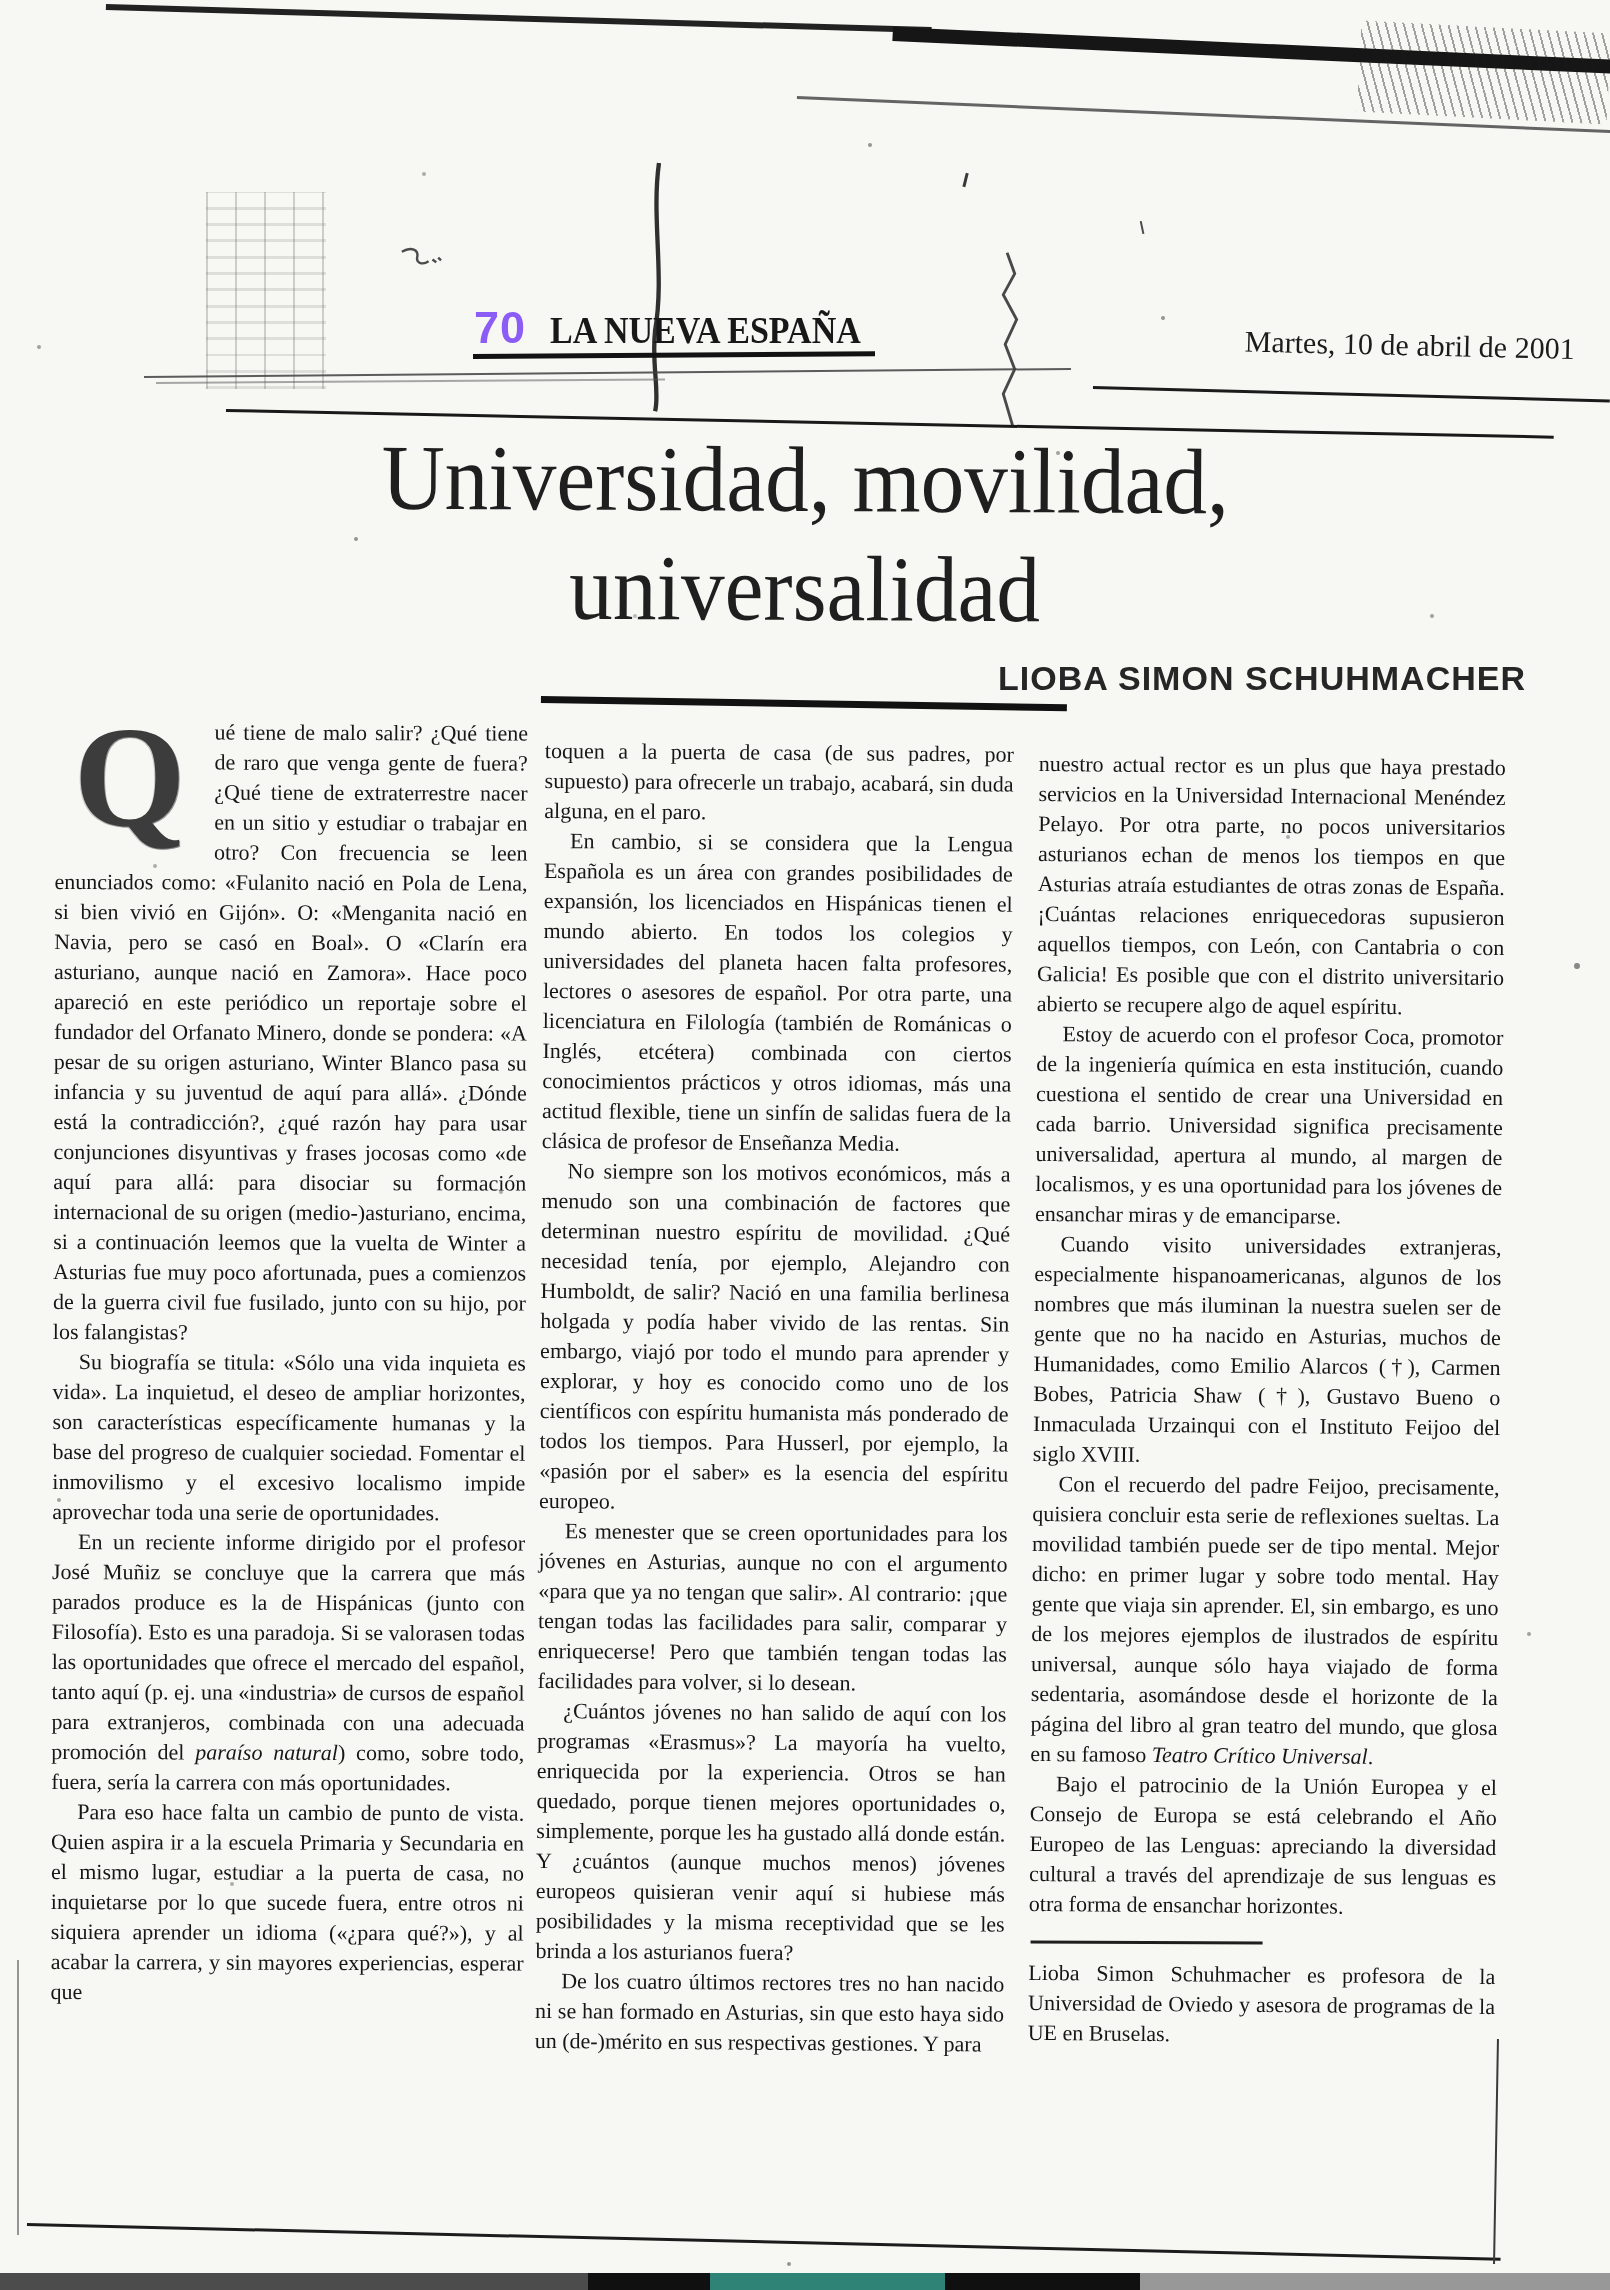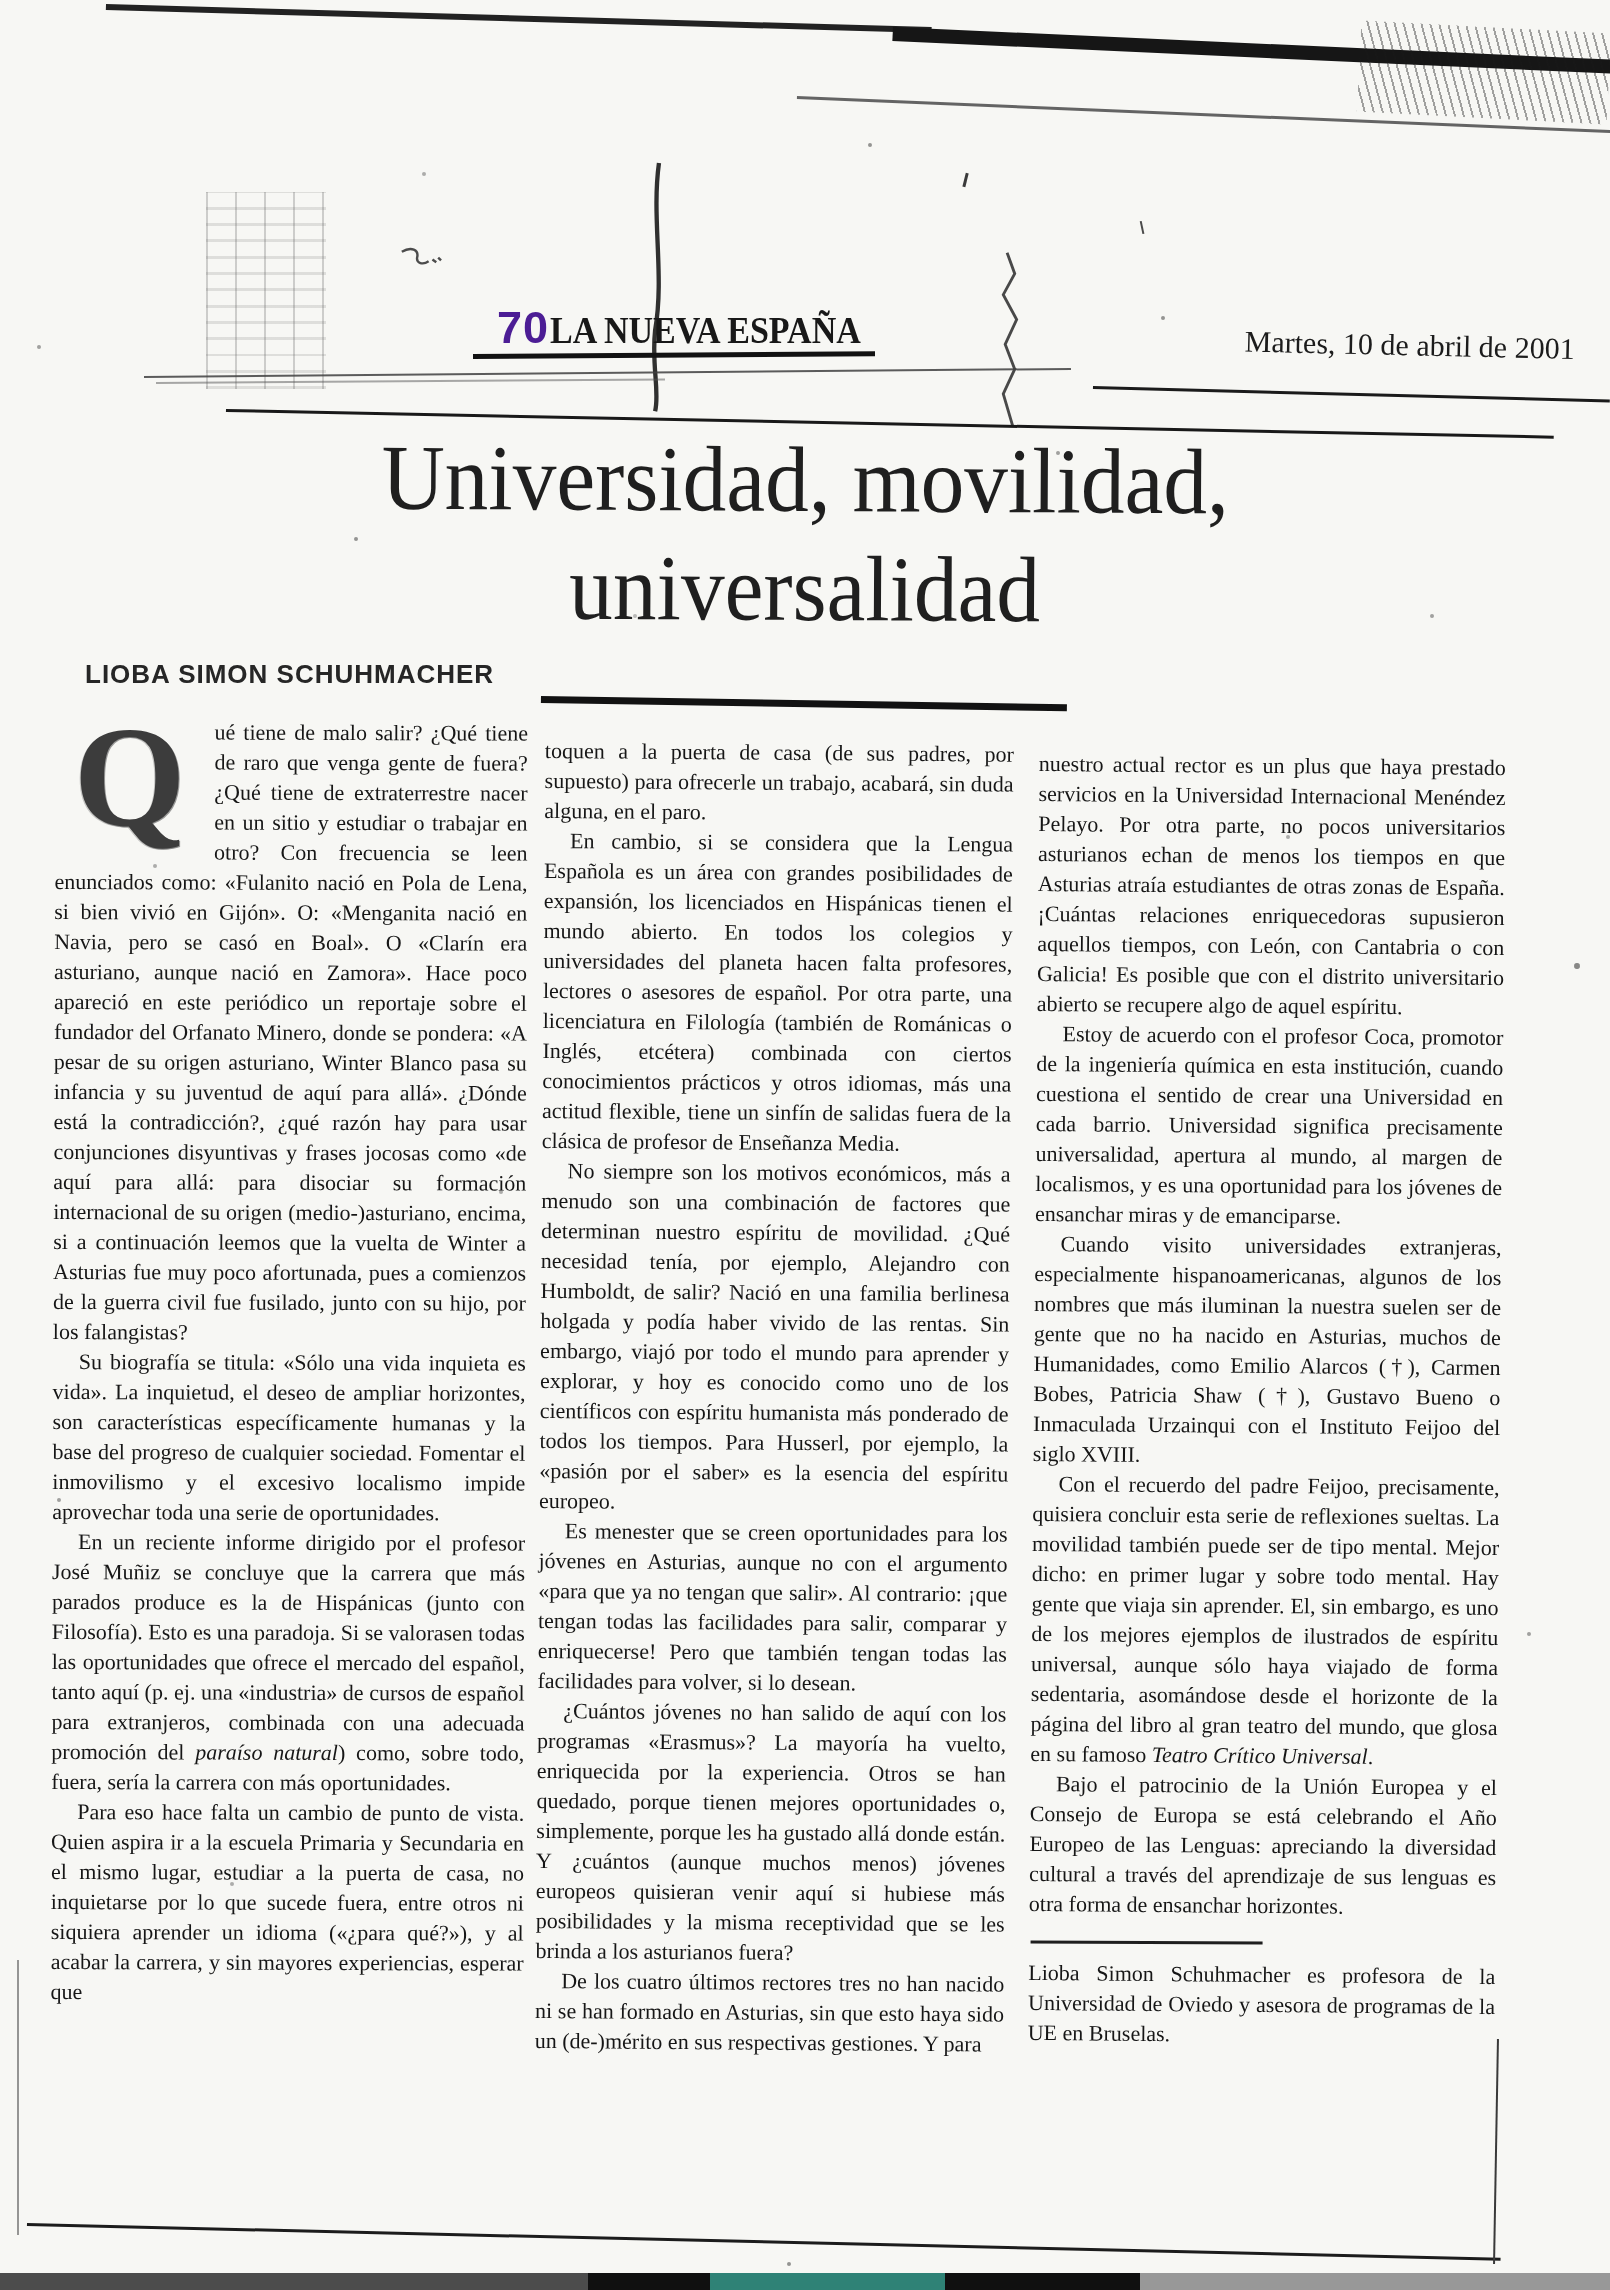--- a/index.html
+++ b/index.html
@@ -32,36 +32,36 @@
     box-shadow:
       355px 538px 0 1px rgba(0,0,0,.4), 1431px 615px 0 1px rgba(0,0,0,.35),
       154px 865px 0 1px rgba(0,0,0,.3), 1576px 965px 0 1.9px rgba(0,0,0,.45),
       500px 1191px 0 1px rgba(0,0,0,.3), 58px 1499px 0 1px rgba(0,0,0,.35),
       1162px 317px 0 1px rgba(0,0,0,.4), 869px 144px 0 1px rgba(0,0,0,.4),
       423px 173px 0 1px rgba(0,0,0,.3), 1287px 836px 0 1px rgba(0,0,0,.3),
       231px 1883px 0 1px rgba(0,0,0,.3), 1528px 1633px 0 1px rgba(0,0,0,.35),
       788px 2263px 0 1px rgba(0,0,0,.4), 1057px 452px 0 1px rgba(0,0,0,.35),
       634px 615px 0 1px rgba(0,0,0,.25), 38px 346px 0 1px rgba(0,0,0,.35);}
   
-  .page-number{left:497px;top:302px;font-family:"Liberation Sans",sans-serif;font-weight:bold;
-    font-size:45px;color:#4c1d95;letter-spacing:1px;}
+  .page-number{left:474px;top:302px;font-family:"Liberation Sans",sans-serif;font-weight:bold;
+    font-size:45px;color:#8b5cf6;letter-spacing:1px;}
   .masthead{left:550px;top:309px;font-family:"Liberation Serif",serif;font-weight:bold;
     font-size:37px;color:#181818;transform:scaleX(.92);transform-origin:left top;white-space:nowrap;}
   .header-underline{left:473px;top:354px;width:402px;height:4.8px;background:#121212;transform:rotate(-0.4deg);transform-origin:left top;}
   .header-scratch1{left:144px;top:376px;width:927px;height:2.4px;background:#3f3f3f;opacity:.85;transform:rotate(-0.5deg);transform-origin:left top;}
   .header-scratch2{left:156px;top:382px;width:509px;height:1.9px;background:#555;opacity:.5;transform:rotate(-0.4deg);transform-origin:left top;}
   .date{left:999px;top:332px;width:576px;text-align:right;font-size:30px;color:#1c1c1c;
     transform:rotate(1.3deg);transform-origin:right top;}
   .date-rule{left:1093px;top:386px;width:517px;height:2.9px;background:#1b1b1b;transform:rotate(1.5deg);transform-origin:left top;}
   .article-top-border{left:226px;top:409px;width:1328px;height:3.4px;background:#191919;transform:rotate(1.15deg);transform-origin:left top;}
   
   .headline{left:85px;top:425px;width:1441px;text-align:center;font-size:93px;line-height:109px;
     color:#1f1f1f;transform:scaleX(.94) rotate(.3deg);transform-origin:center top;}
-  .byline{left:85px;top:659px;width:1441px;text-align:left;
-    font-family:"Liberation Sans",sans-serif;font-weight:bold;font-size:26px;
+  .byline{left:85px;top:659px;width:1441px;text-align:right;
+    font-family:"Liberation Sans",sans-serif;font-weight:bold;font-size:34px;
     letter-spacing:1px;color:#262626;}
   .byline-underline{left:541px;top:696px;width:526px;height:6.7px;background:#121212;transform:rotate(.9deg);transform-origin:left top;}
   
   .col{font-size:22px;line-height:30px;text-align:justify;}
   .col1{left:55px;top:717px;width:473px;transform:rotate(.2deg);transform-origin:left top;}
   .col2{left:545px;top:736px;width:469px;transform:rotate(.45deg);transform-origin:left top;}
   .col3{left:1039px;top:749px;width:467px;transform:rotate(.5deg);transform-origin:left top;}
   .para{margin:0;}
   .para.indent{text-indent:26px;}
   .dropcap{float:left;font-size:144px;line-height:104px;height:115px;width:150px;

